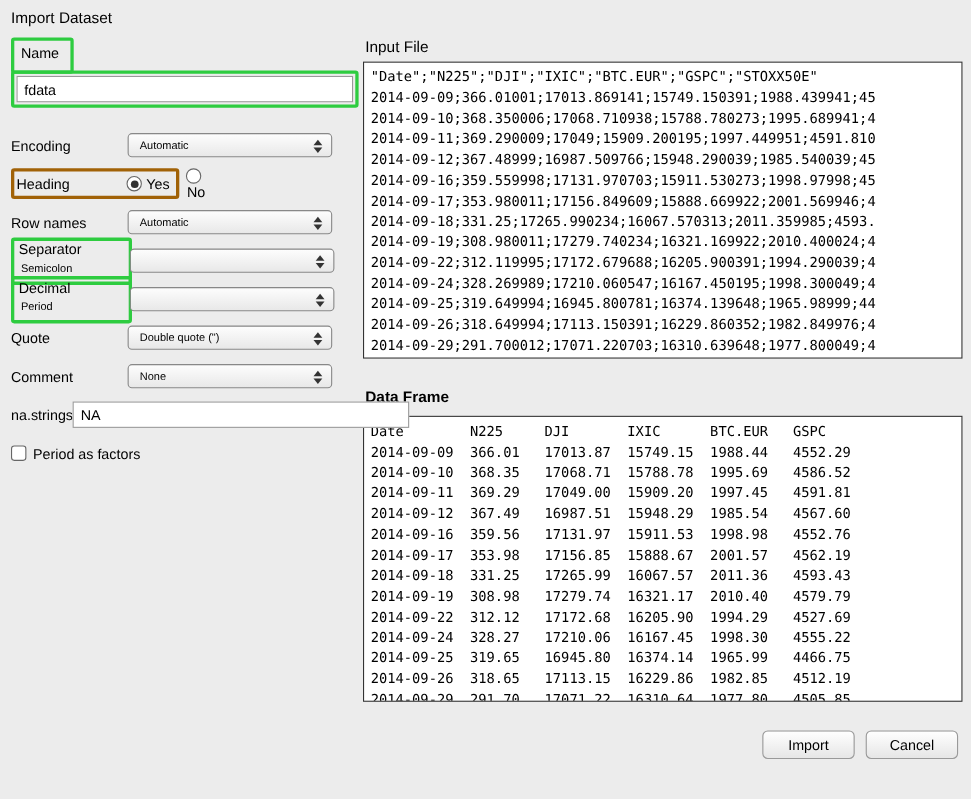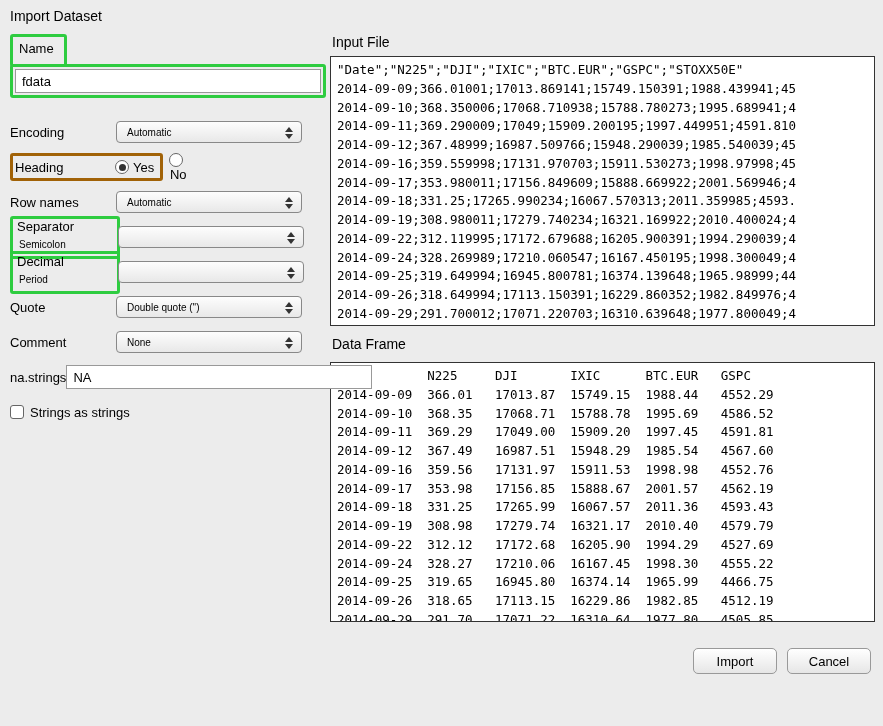--- a/index.html
+++ b/index.html
@@ -221,21 +221,21 @@
 
         <div class="row">
           <div class="label-col">na.strings</div>
           <div class="control-col">
             <input type="text" class="na-input" value="NA" style="">
           </div>
         </div>
 
         <div class="row">
           <span class="checkbox"></span>
-          <span>Strings as strings</span>
+          <span>Period as factors</span>
         </div>
 
       </div>
     </div>
 
     <div class="right">
       <div class="section-label">Input File</div>
       <div class="preview-box input-file-box" id="input-file-preview">"Date";"N225";"DJI";"IXIC";"BTC.EUR";"GSPC";"STOXX50E"
 2014-09-09;366.01001;17013.869141;15749.150391;1988.439941;45
 2014-09-10;368.350006;17068.710938;15788.780273;1995.689941;4
@@ -244,21 +244,21 @@
 2014-09-16;359.559998;17131.970703;15911.530273;1998.97998;45
 2014-09-17;353.980011;17156.849609;15888.669922;2001.569946;4
 2014-09-18;331.25;17265.990234;16067.570313;2011.359985;4593.
 2014-09-19;308.980011;17279.740234;16321.169922;2010.400024;4
 2014-09-22;312.119995;17172.679688;16205.900391;1994.290039;4
 2014-09-24;328.269989;17210.060547;16167.450195;1998.300049;4
 2014-09-25;319.649994;16945.800781;16374.139648;1965.98999;44
 2014-09-26;318.649994;17113.150391;16229.860352;1982.849976;4
 2014-09-29;291.700012;17071.220703;16310.639648;1977.800049;4</div>
 
-      <div class="section-label" style="margin-top:10px;">Data Frame</div>
+      <div class="section-label" style="margin-top:26px;font-weight:bold;">Data Frame</div>
       <div class="preview-box dataframe-box" id="dataframe-preview">Date        N225     DJI       IXIC      BTC.EUR   GSPC    
 2014-09-09  366.01   17013.87  15749.15  1988.44   4552.29 
 2014-09-10  368.35   17068.71  15788.78  1995.69   4586.52 
 2014-09-11  369.29   17049.00  15909.20  1997.45   4591.81 
 2014-09-12  367.49   16987.51  15948.29  1985.54   4567.60 
 2014-09-16  359.56   17131.97  15911.53  1998.98   4552.76 
 2014-09-17  353.98   17156.85  15888.67  2001.57   4562.19 
 2014-09-18  331.25   17265.99  16067.57  2011.36   4593.43 
 2014-09-19  308.98   17279.74  16321.17  2010.40   4579.79 
 2014-09-22  312.12   17172.68  16205.90  1994.29   4527.69 

